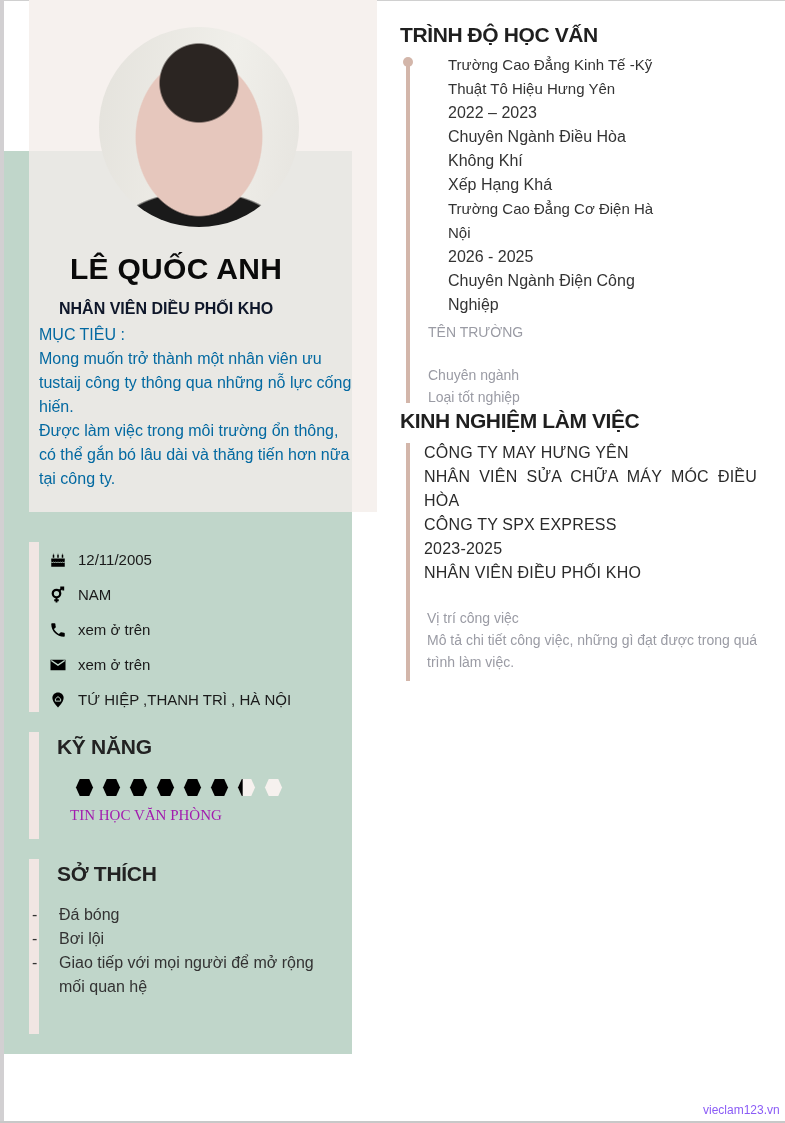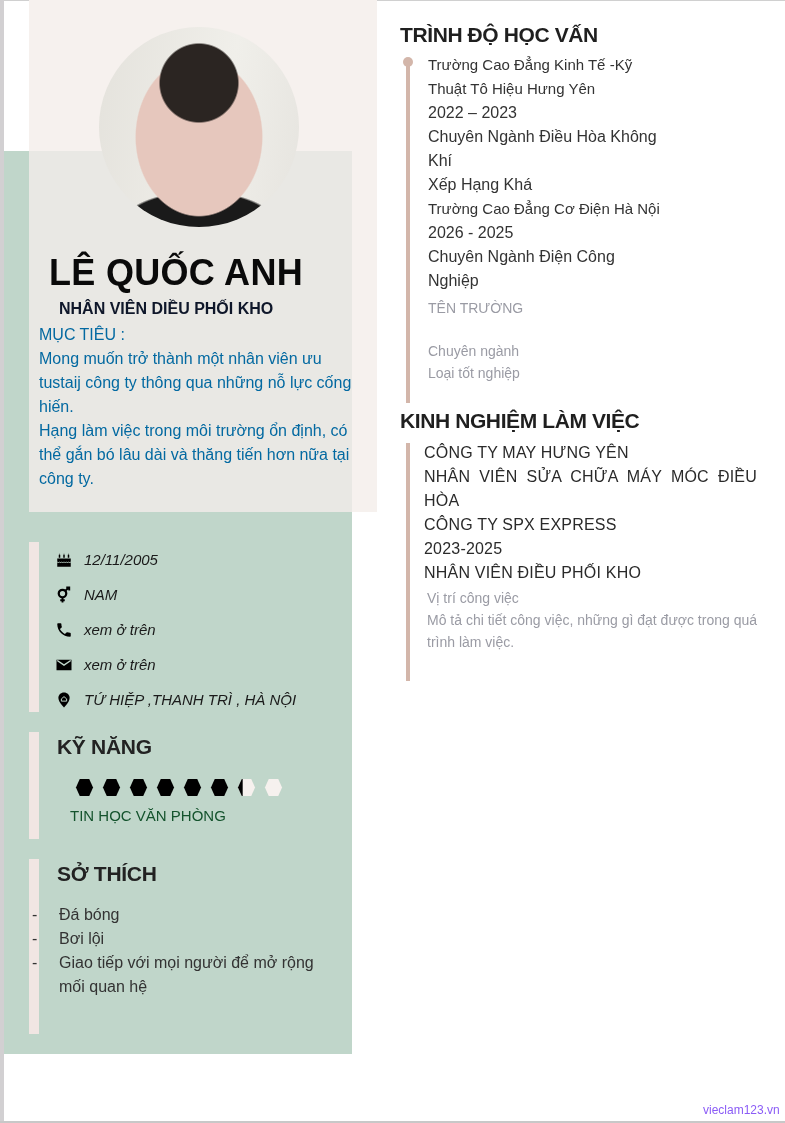--- a/index.html
+++ b/index.html
@@ -8,41 +8,41 @@
   .frame-top { position:absolute; left:0; top:0; width:785px; height:1px; background:#d0d0d0; }
   .frame-bottom { position:absolute; left:0; top:1121px; width:785px; height:2px; background:#c8c8c8; }
   .green-bg { position:absolute; left:4px; top:151px; width:348px; height:903px; background:#c0d6ca; }
   .cream-bg { position:absolute; left:29px; top:0; width:348px; height:512px; background:#f6f1ee; }
   .gray-bg { position:absolute; left:29px; top:151px; width:323px; height:361px; background:#e9e8e4; }
   .avatar { position:absolute; left:99px; top:27px; width:200px; height:200px; border-radius:50%; overflow:hidden;
     background: radial-gradient(circle at 50% 28%, #2b2522 0 22%, transparent 23%),
                 radial-gradient(ellipse 32% 40% at 50% 55%, #e6c7bd 0 98%, transparent 100%),
                 radial-gradient(ellipse 40% 18% at 50% 100%, #1a1a1a 0 95%, transparent 100%),
                 linear-gradient(100deg, #e4e2dc, #f0efea 60%, #e6e4df); }
-  .name { position:absolute; left:29px; width:294px; top:252px; text-align:center; font-size:36px; font-weight:bold; color:#0a0a0a; letter-spacing:0.3px; }
+  .name { position:absolute; left:29px; width:294px; top:252px; text-align:center; font-size:30px; font-weight:bold; color:#0a0a0a; letter-spacing:0.3px; }
   .role { position:absolute; left:59px; top:300px; font-size:16px; font-weight:bold; color:#0f172a; }
   .objective { position:absolute; left:39px; top:323px; width:318px; font-size:16px; line-height:24px; color:#0369a1; }
   .obj-title { display:block; }
   .bar { position:absolute; background:#f1e6e3; width:10px; left:29px; }
-  .info-list { position:absolute; left:55px; top:542px;font-style:italic; }
+  .info-list { position:absolute; left:49px; top:542px; }
   .info-row { height:35px; display:flex; align-items:center; font-size:15px; color:#1a1a1a; }
   .info-row svg { width:18px; height:18px; margin-right:11px; flex-shrink:0; }
   .section-title { position:absolute; font-size:21px; font-weight:bold; color:#222; letter-spacing:-0.3px; }
   .dots { position:absolute; left:75px; top:778px; display:flex; gap:8px; }
   .hex { width:19px; height:19px; }
-  .skill-name { position:absolute; left:70px; top:807px; font-size:15px; color:#14532d; }
+  .skill-name { position:absolute; left:70px; top:807px; font-size:15px; color:#a21caf;font-family:Liberation Serif, serif; }
   .hobbies { position:absolute; left:30px; top:903px; font-size:16px; line-height:24px; color:#333; }
   .hobby { display:flex; }
   .hobby .dash { width:27px; text-align:left; padding-left:2px; }
   .hobby .txt { width:270px; }
   .right-title { position:absolute; left:400px; font-size:21px; font-weight:bold; color:#1f1f1f; letter-spacing:-0.4px; }
   .timeline-line { position:absolute; left:406px; width:4px; background:#d3b6aa; }
   .timeline-dot { position:absolute; left:403px; top:57px; width:10px; height:10px; border-radius:50%; background:#d3b6aa; }
   .edu { position:absolute; left:428px; top:53px; width:240px; color:#333; }
-  .edu .l { font-size:16px; line-height:24px; }
+  .edu .l { font-size:16px; line-height:24px;margin-left:20px; }
   .edu .l.small { font-size:15px; }
   .edu .ph { font-size:14px; color:#9a9ba4; line-height:22px; }
   .exp { position:absolute; left:424px; top:441px; width:333px; color:#2a2a2a; }
   .exp .b { font-size:16px; font-weight:normal; line-height:24px; text-align:justify; letter-spacing:0.2px; }
   .exp .ph { font-size:14px; color:#9a9ba4; line-height:22px; text-align:justify; padding-left:3px; }
   .watermark { position:absolute; left:703px; top:1103px; font-size:12px; color:#8b5cf6; }
 </style>
 </head>
 <body>
 
@@ -55,21 +55,21 @@
 <div class="gray-bg"></div>
 
 <div class="avatar"></div>
 
 <div class="name">LÊ QUỐC ANH</div>
 <div class="role">NHÂN VIÊN DIỀU PHỐI KHO</div>
 
 <div class="objective">
   <span class="obj-title">MỤC TIÊU :</span>
   <div>Mong muốn trở thành một nhân viên ưu tustaij công ty thông qua những nỗ lực cống hiến.</div>
-  <div>Hạng làm việc trong môi trường ổn định, có thể gắn bó lâu dài và thăng tiến hơn nữa tại công ty.</div>
+  <div>Được làm việc trong môi trường ổn thông, có thể gắn bó lâu dài và thăng tiến hơn nữa tại công ty.</div>
 </div>
 
 <div class="bar" style="top:542px;height:170px;"></div>
 <div class="info-list">
   <div class="info-row">
     <svg viewBox="0 0 24 24">
         <path fill="#000" d="M5 5h2v4H5zM11 5h2v4h-2zM17 5h2v4h-2zM6 3l.5 1.5H5.5zM12 3l.5 1.5h-1zM18 3l.5 1.5h-1zM3 10h18v4c-1 1-2 1-3 0-1 1-2 1-3 0-1 1-2 1-3 0-1 1-2 1-3 0-1 1-2 1-3 0-1 1-2 1-3 0z M3 15c1 1 2 1 3 0 1 1 2 1 3 0 1 1 2 1 3 0 1 1 2 1 3 0 1 1 2 1 3 0 1 1 2 1 3 0v6H3z"></path>
       </svg>
     <span>12/11/2005</span>
   </div>
@@ -167,17 +167,17 @@
 </div>
 
 <div class="right-title" style="top:409px;">KINH NGHIỆM LÀM VIỆC</div>
 <div class="timeline-line" style="top:443px;height:238px;"></div>
 <div class="exp">
   <div class="b">CÔNG TY MAY HƯNG YÊN</div>
   <div class="b">NHÂN VIÊN SỬA CHỮA MÁY MÓC ĐIỀU HÒA</div>
   <div class="b">CÔNG TY SPX EXPRESS</div>
   <div class="b">2023-2025</div>
   <div class="b">NHÂN VIÊN ĐIỀU PHỐI KHO</div>
-  <div class="ph" style="margin-top:2px;">Vị trí công việc</div>
+  <div class="ph" style="margin-top:22px;">Vị trí công việc</div>
   <div class="ph">Mô tả chi tiết công việc, những gì đạt được trong quá trình làm việc.</div>
 </div>
 
 <div class="watermark">vieclam123.vn</div>
 
 </body></html>

